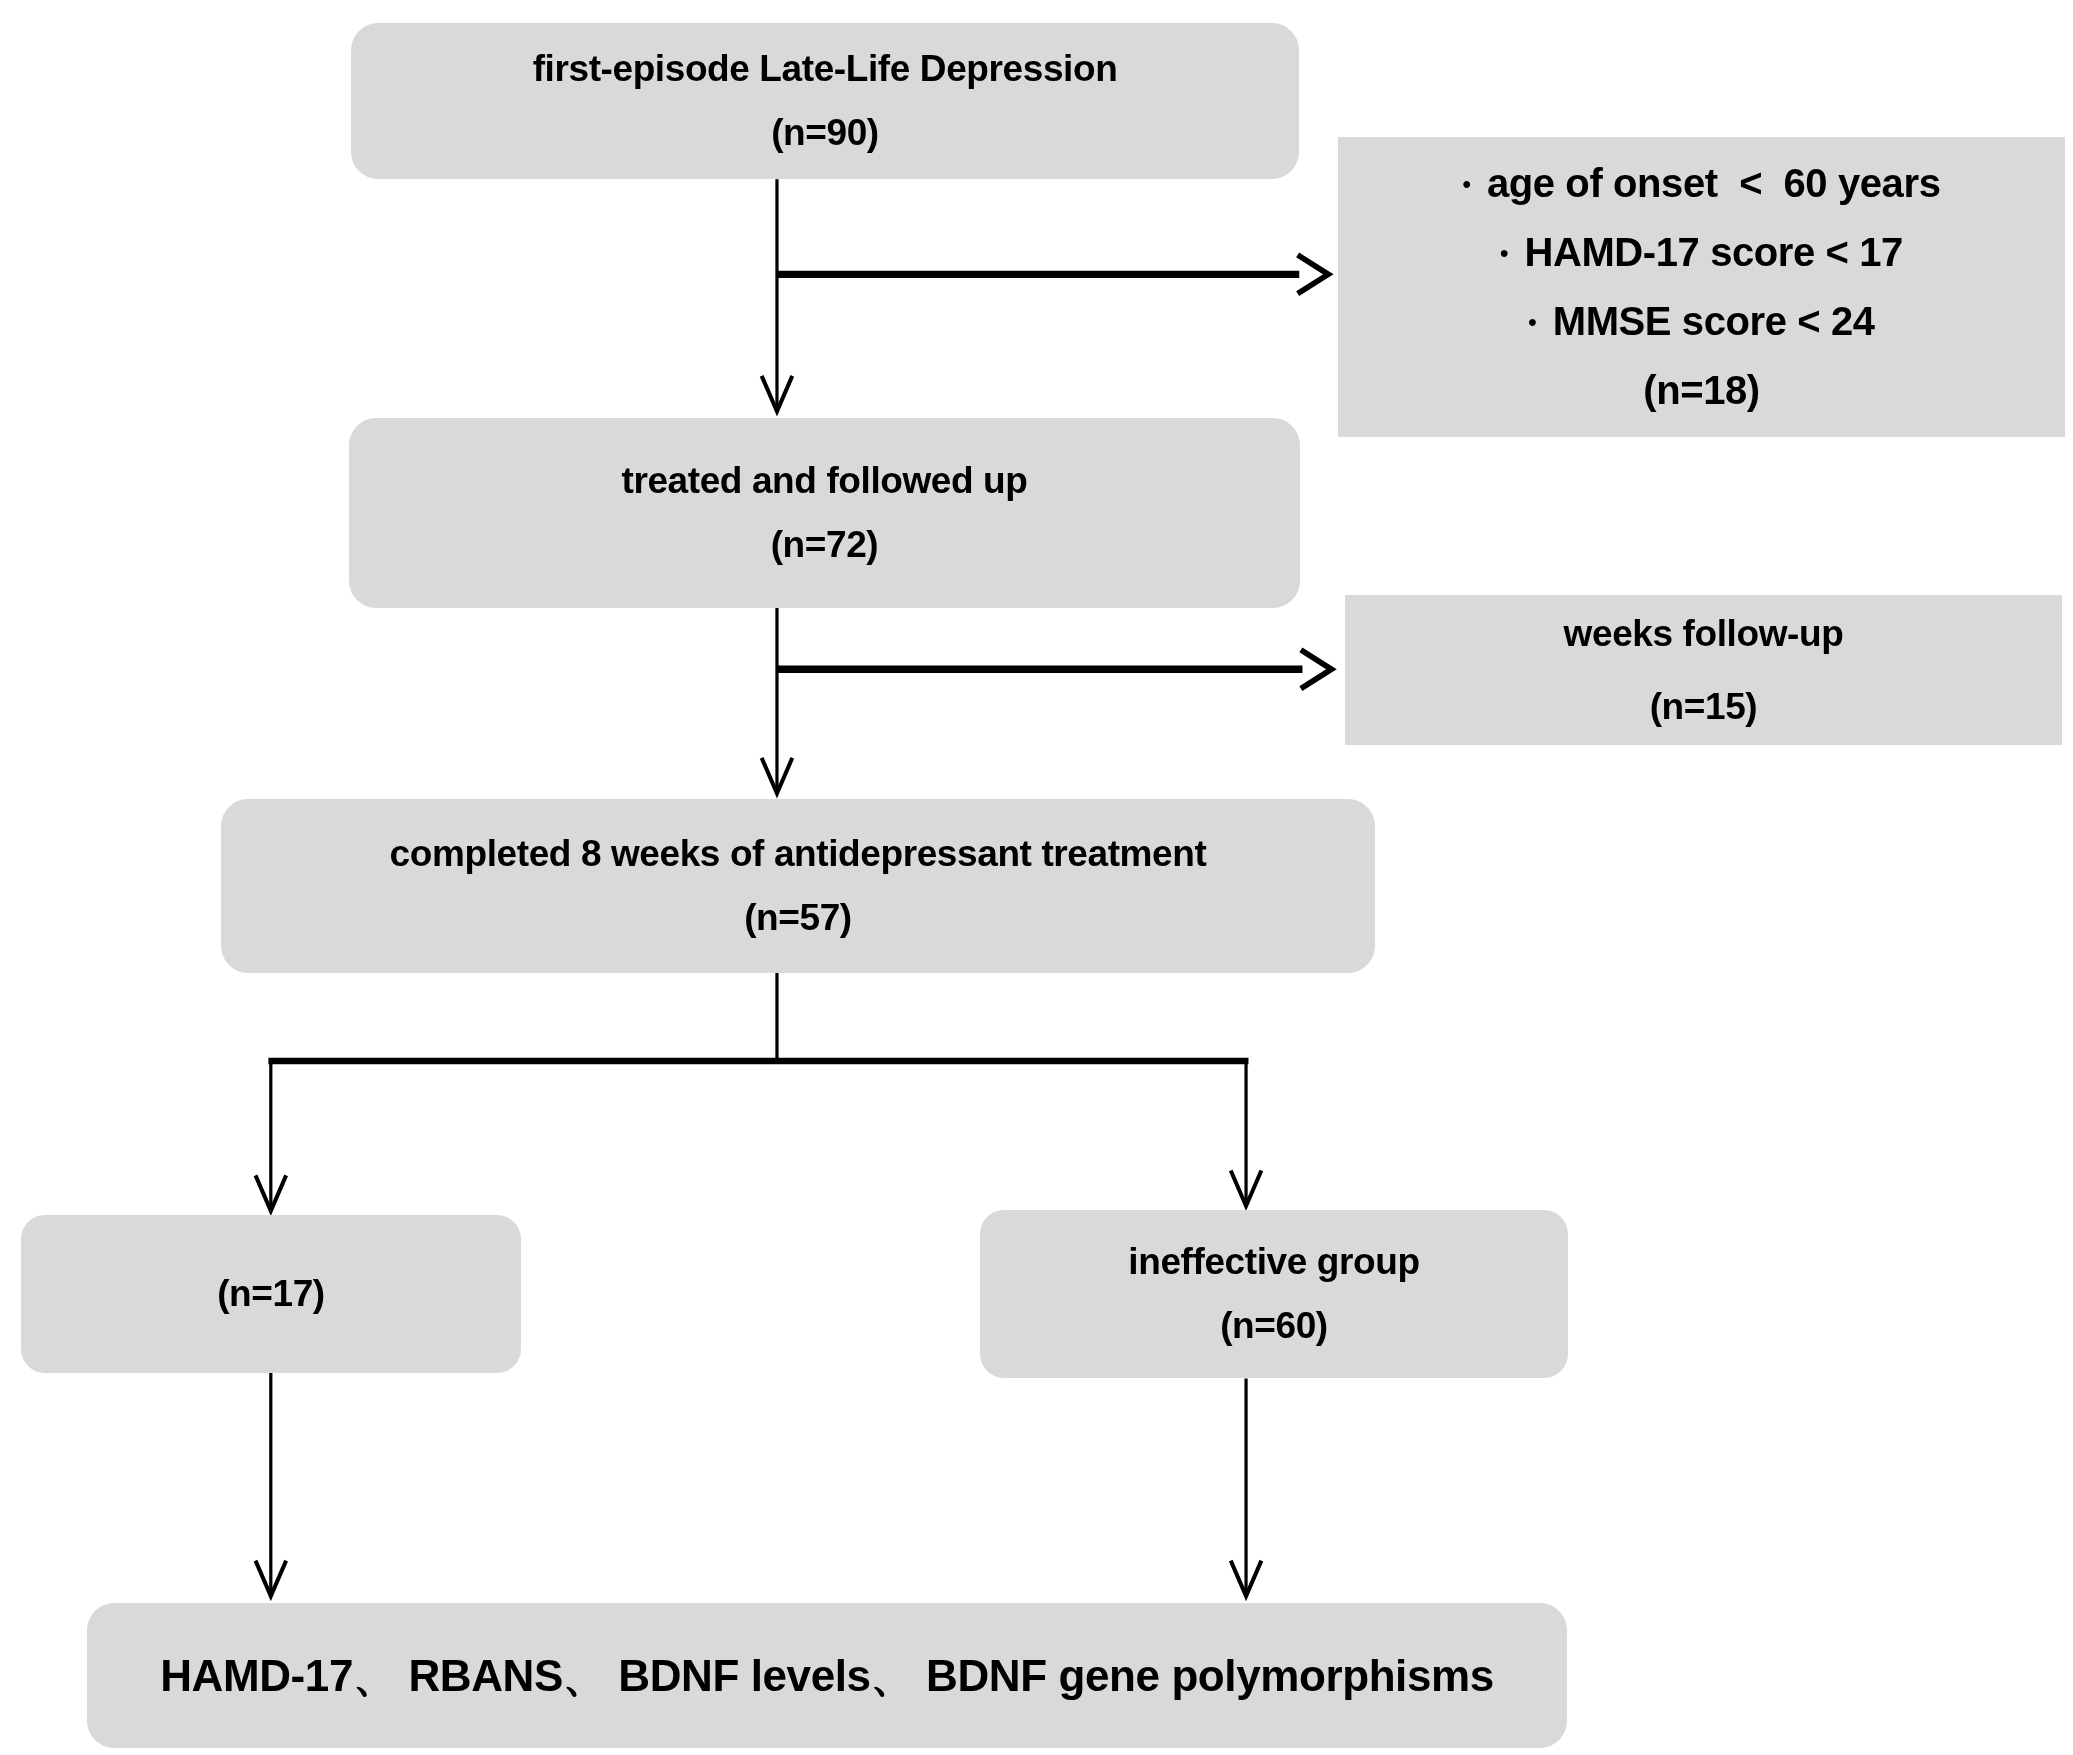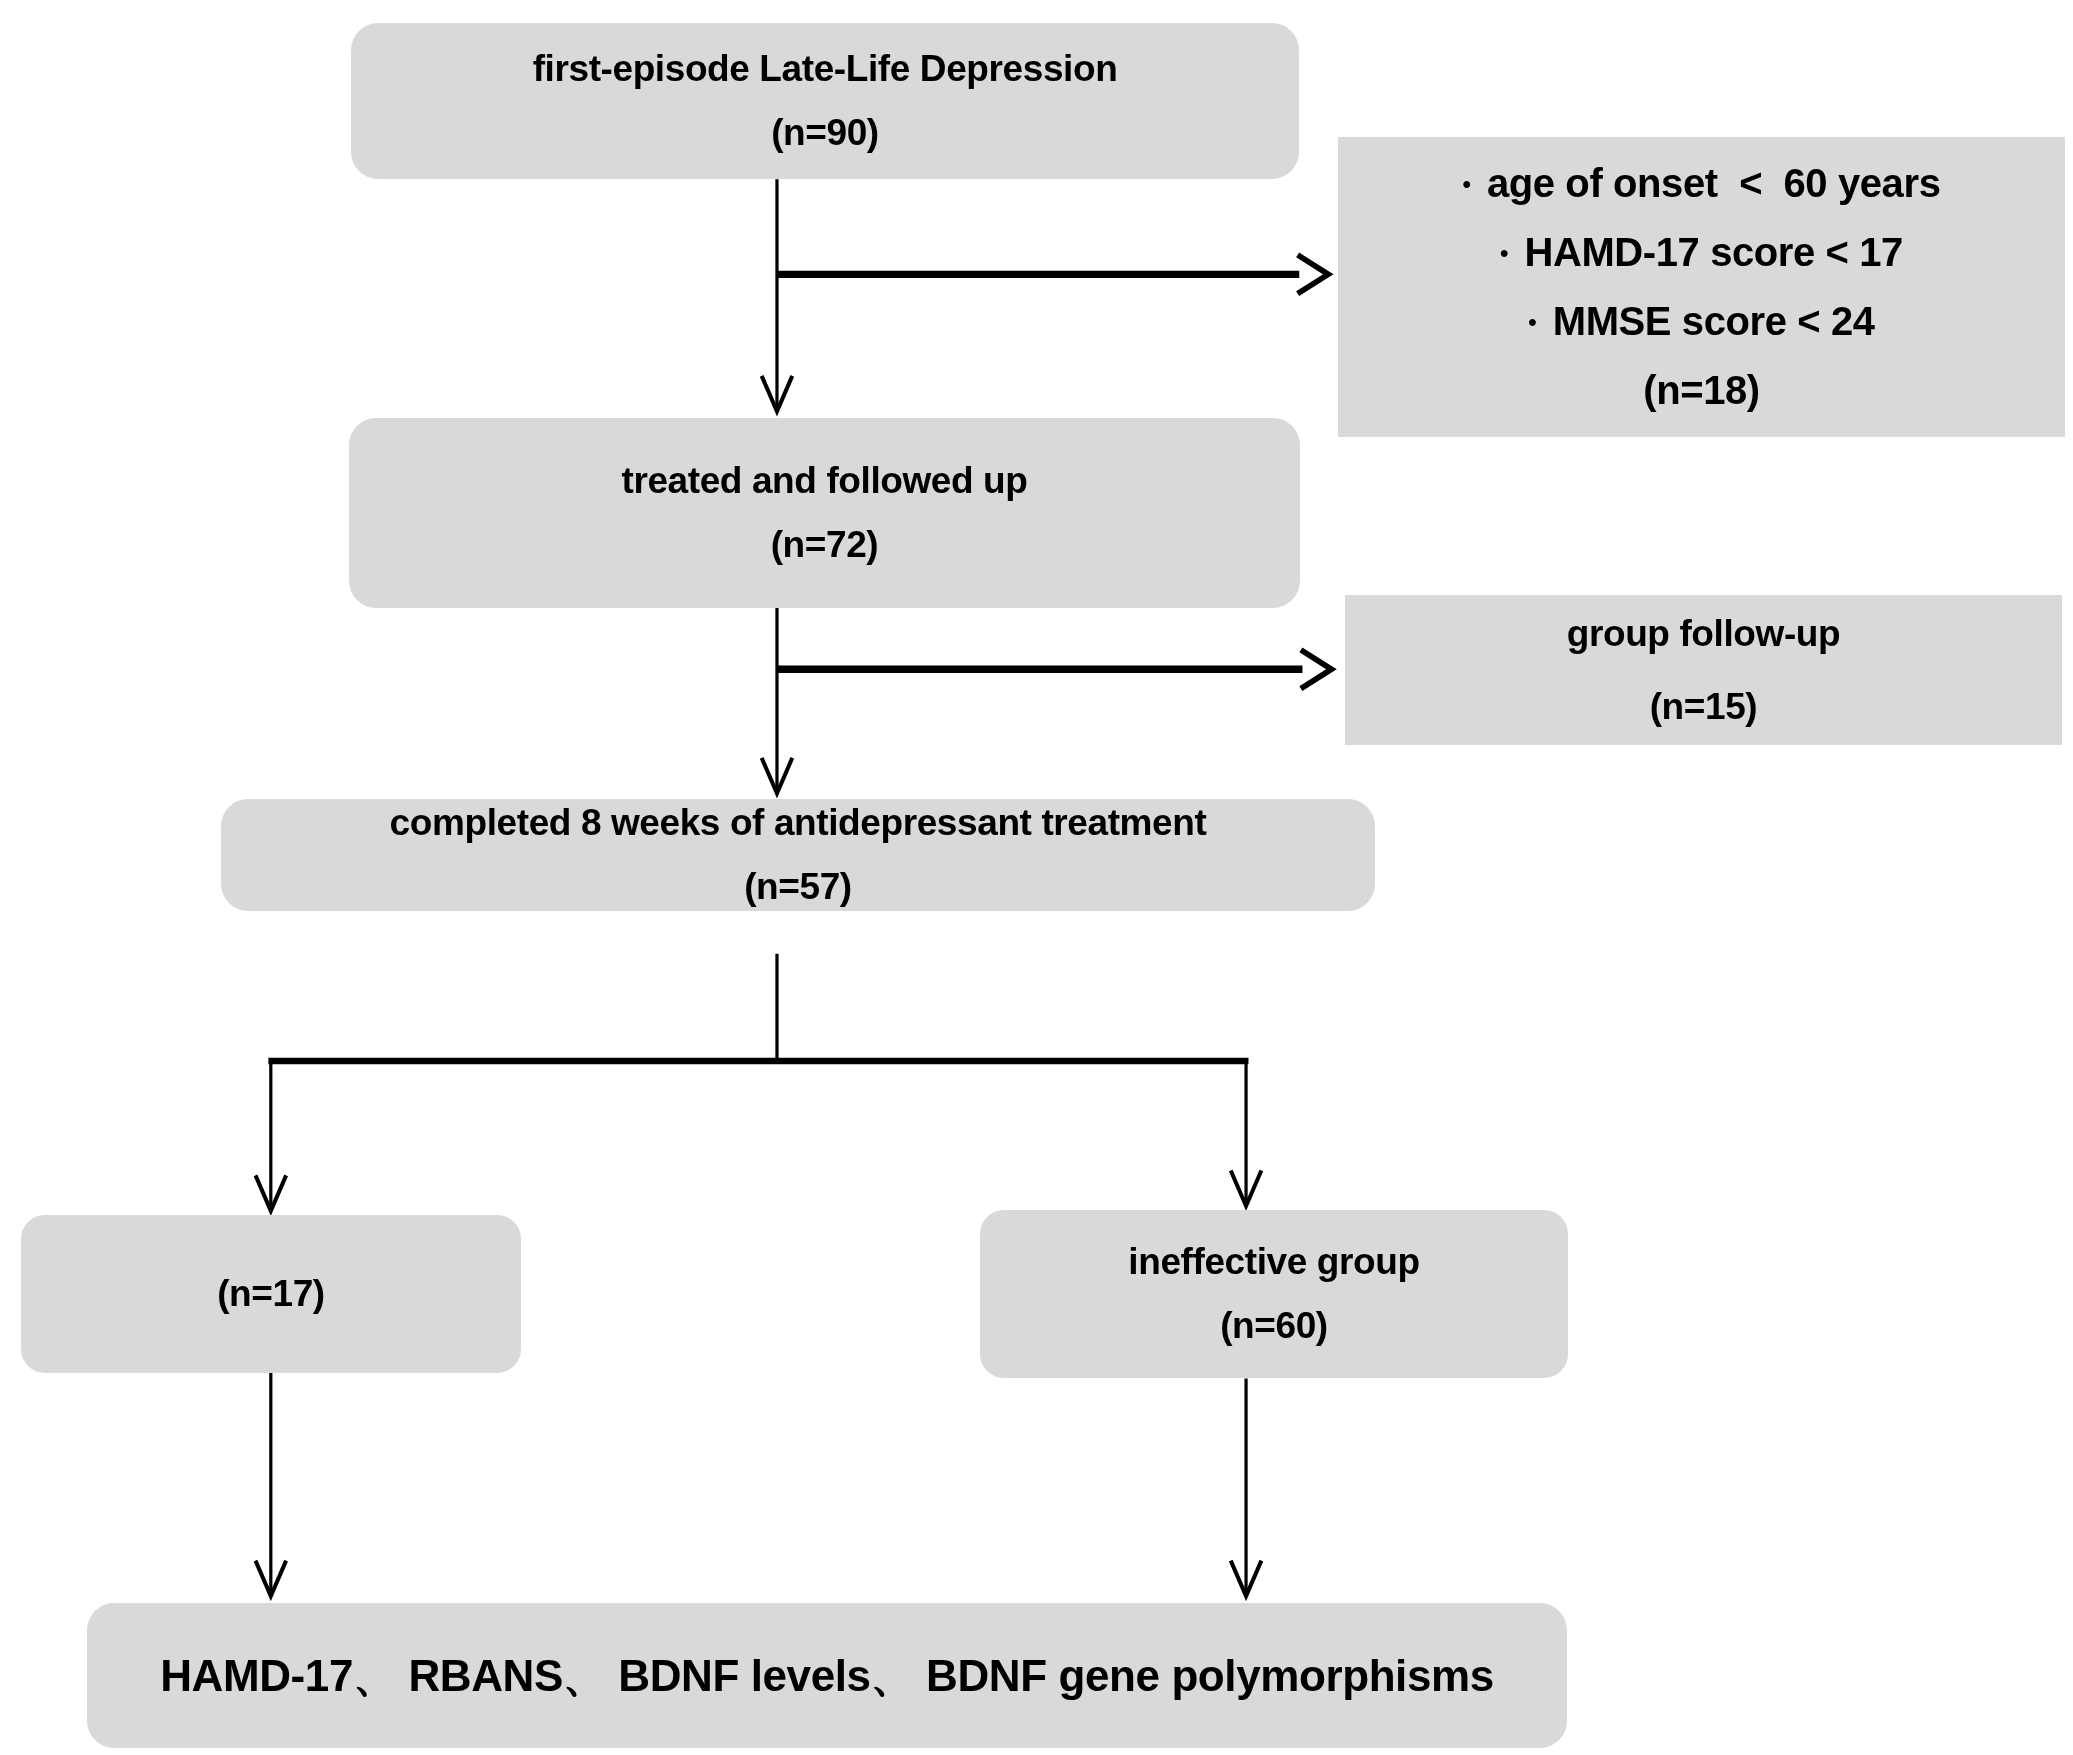--- a/index.html
+++ b/index.html
@@ -50,21 +50,21 @@
     white-space: pre;
     line-height: 64px;
     font-size: 37px;
     letter-spacing: -0.4px;
   }
 
   .b-enroll      { left: 303px;  top: 22.6px;   width: 948px; height: 156px; }
   .b-excluded    { left: 1338px; top: 137px;  width: 727px;  height: 300px; }
   .b-followed    { left: 301px;  top: 418px;  width: 951px; height: 190px; }
   .b-lost        { left: 1345px; top: 595px;  width: 717px;  height: 150px; }
-  .b-completed   { left: 173px;  top: 799px;  width: 1154px; height: 112px; }
+  .b-completed   { left: 173px;  top: 799px;  width: 1154px; height: 174px; }
   .b-effective   { left: 21px;   top: 1215px; width: 500px;  height: 158px; border-radius: 24px; }
   .b-ineffective { left: 980px; top: 1210px; width: 588px;  height: 168px; border-radius: 24px; }
   .b-outcome     { left: 39px;   top: 1603px; width: 1480px; height: 145px; }
 
   .b-excluded .bullet-row {
     height: 69px;
     display: flex;
     align-items: center;
     justify-content: center;
   }
@@ -158,21 +158,21 @@
       <span class="btext">(n=18)</span>
     </div>
   </div>
 
   <div class="box rounded b-followed">
     <span class="line">treated and followed up</span>
     <span class="line">(n=72)</span>
   </div>
 
   <div class="box b-lost">
-    <span class="line">group follow-up</span>
+    <span class="line">weeks follow-up</span>
     <span class="line">(n=15)</span>
   </div>
 
   <div class="box rounded b-completed">
     <span class="line">completed 8 weeks of antidepressant treatment</span>
     <span class="line">(n=57)</span>
   </div>
 
   <div class="box b-effective">
     <span class="line">(n=17)</span>

